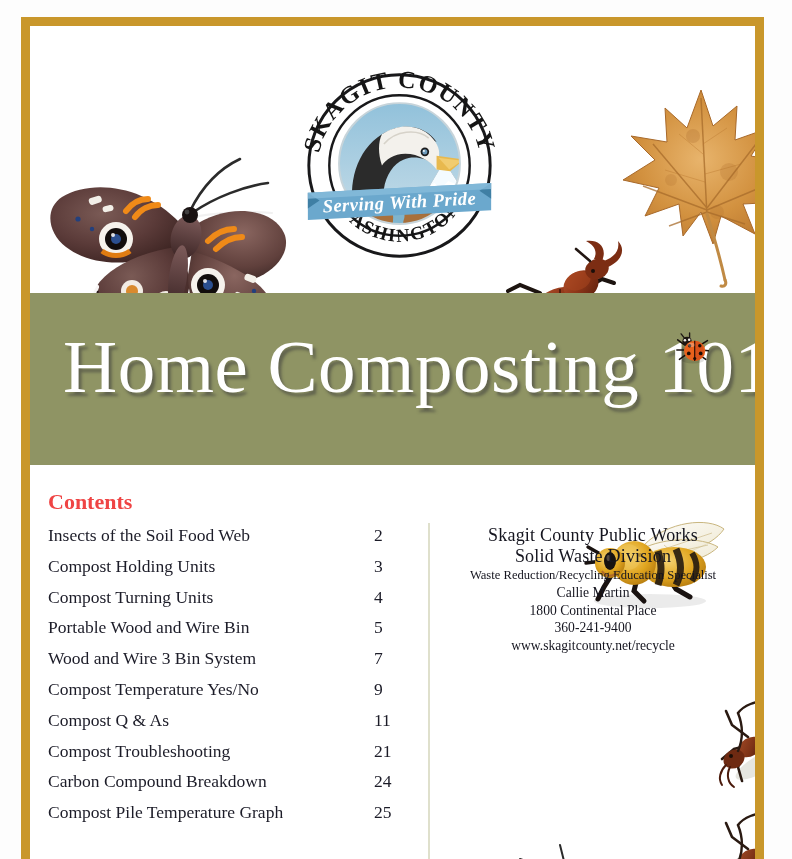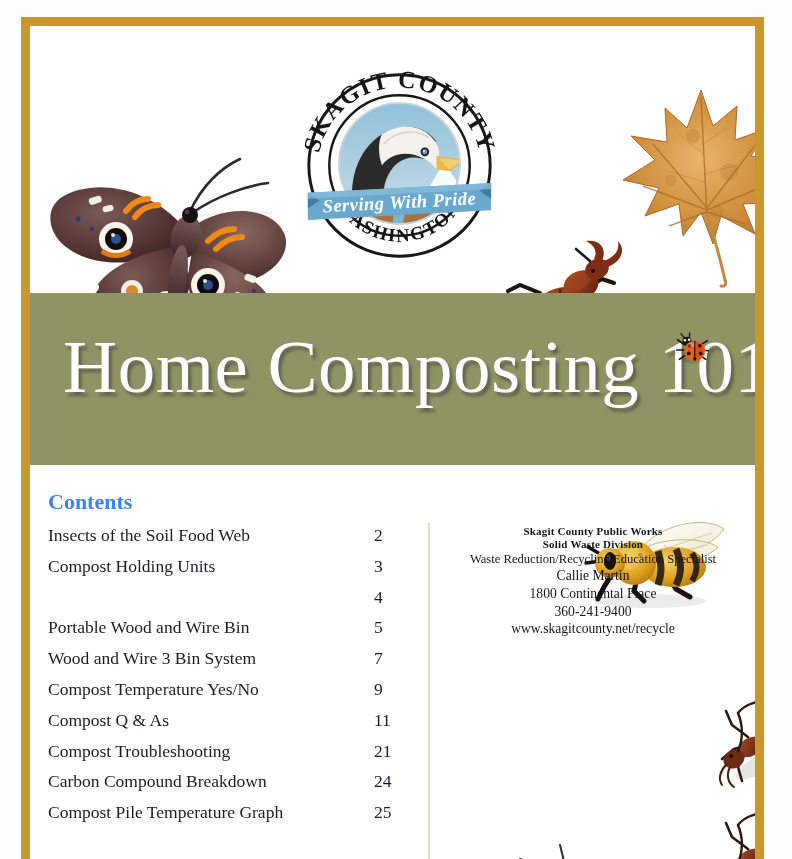--- a/index.html
+++ b/index.html
@@ -34,21 +34,21 @@
     letter-spacing:0.5px;
     text-shadow:3px 4px 3px rgba(60,60,60,0.55);
     white-space:nowrap;
   }
   
   #lower{
     position:absolute;left:0;top:439px;right:0;bottom:0;background:#ffffff;
   }
   #contents-head{
     position:absolute;left:18px;top:24px;
-    font-size:22px;font-weight:bold;color:#3b82f6;
+    font-size:22px;font-weight:bold;color:#ef4444;
     font-family:"Liberation Serif", serif;
   }
   #toc{
     position:absolute;left:18px;top:60px;width:360px;
   }
   .toc-row{
     display:flex;align-items:baseline;
     height:30.8px;
     font-size:17.5px;color:#1c1c28;
     font-family:"Liberation Serif", serif;
@@ -59,21 +59,21 @@
   #divider{
     position:absolute;left:398px;top:58px;width:2px;height:360px;
     background:#dfe0cc;
   }
   
   #infocol{
     position:absolute;left:418px;top:60px;width:290px;
     text-align:center;color:#15151f;
   }
   .org1,.org2{
-    font-size:11px;font-weight:bold;line-height:1.18;letter-spacing:0.2px;
+    font-size:18px;font-weight:normal;line-height:1.18;letter-spacing:0.2px;
   }
   .org1{margin-top:0;}
   .infoline{font-size:13.6px;line-height:1.30;}
   .infoline.small{font-size:12.6px;}
   
   .art{position:absolute;pointer-events:none;}
   
   #seal{left:272px;top:42px;width:195px;height:195px;}
   
   #leaf{left:579px;top:58px;width:180px;height:205px;}
@@ -366,20 +366,21 @@
           <span class="toc-title">Insects of the Soil Food Web</span>
           <span class="toc-fill"></span>
           <span class="toc-page">2</span>
         </div>
         <div class="toc-row">
           <span class="toc-title">Compost Holding Units</span>
           <span class="toc-fill"></span>
           <span class="toc-page">3</span>
         </div>
         <div class="toc-row">
+          <span class="toc-title">Compost Turning Units</span>
           <span class="toc-fill"></span>
           <span class="toc-page">4</span>
         </div>
         <div class="toc-row">
           <span class="toc-title">Portable Wood and Wire Bin</span>
           <span class="toc-fill"></span>
           <span class="toc-page">5</span>
         </div>
         <div class="toc-row">
           <span class="toc-title">Wood and Wire 3 Bin System</span>

